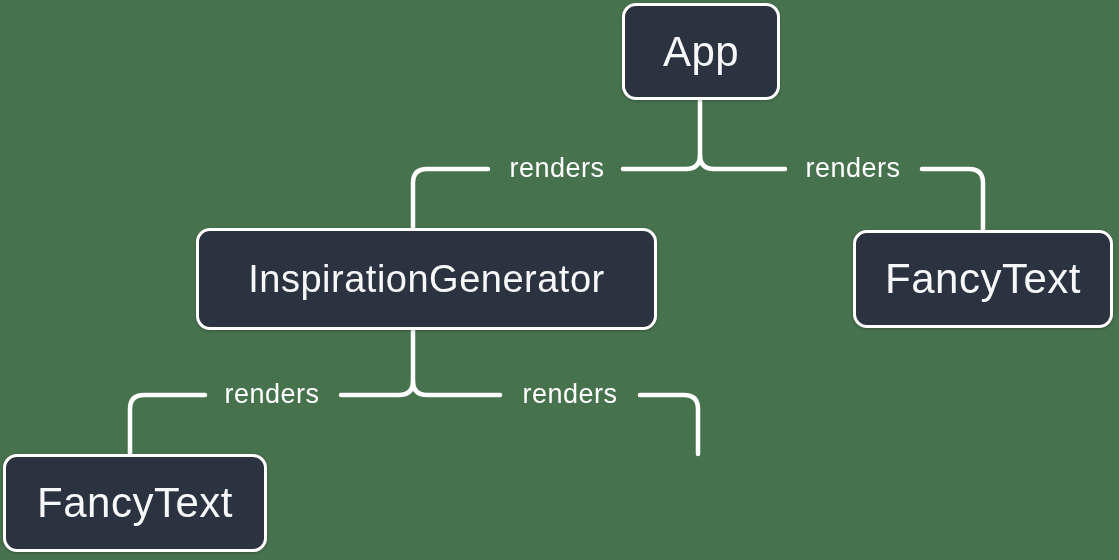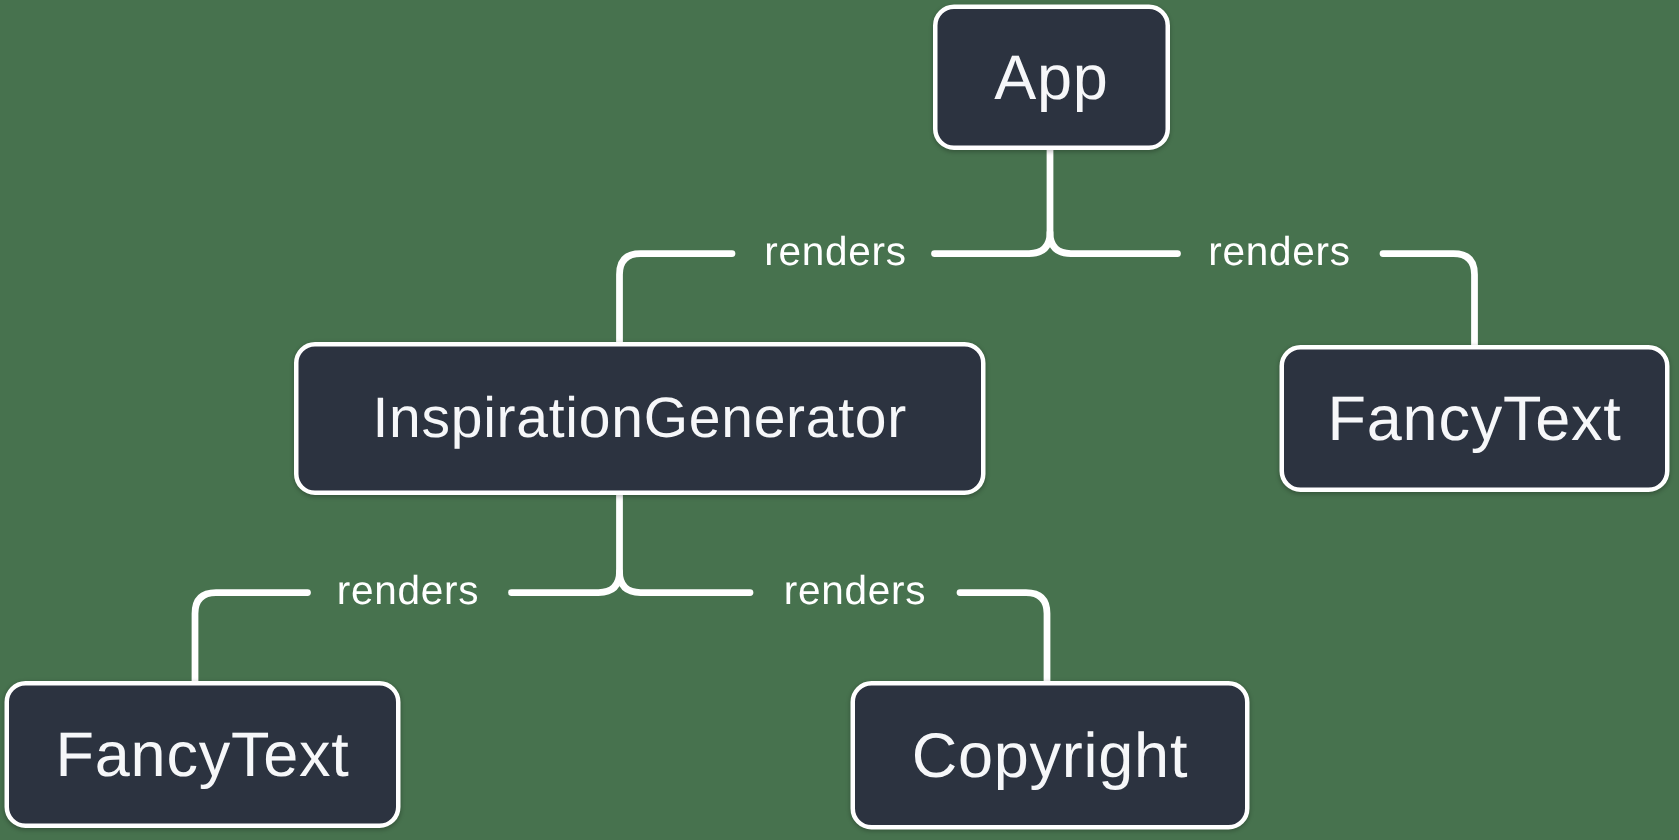--- a/index.html
+++ b/index.html
@@ -91,21 +91,20 @@
   </svg>
 
   <div class="node node--app">App</div>
 
   <div class="node node--ig">InspirationGenerator</div>
 
   <div class="node node--ft-right">FancyText</div>
 
   <div class="node node--ft-bottom">FancyText</div>
 
-  <div class="node node--copyright">Copyright</div>
 
   <div class="edge-label edge-label--1">renders</div>
 
   <div class="edge-label edge-label--2">renders</div>
 
   <div class="edge-label edge-label--3">renders</div>
 
   <div class="edge-label edge-label--4">renders</div>
 
 </div>

